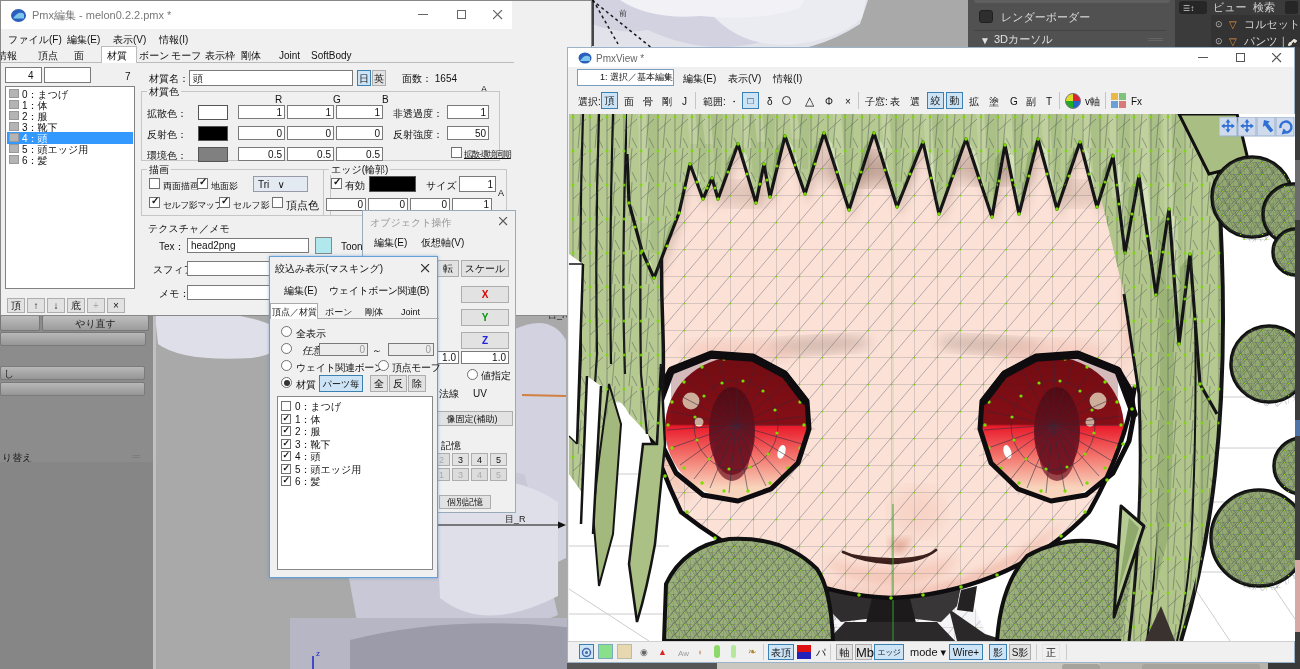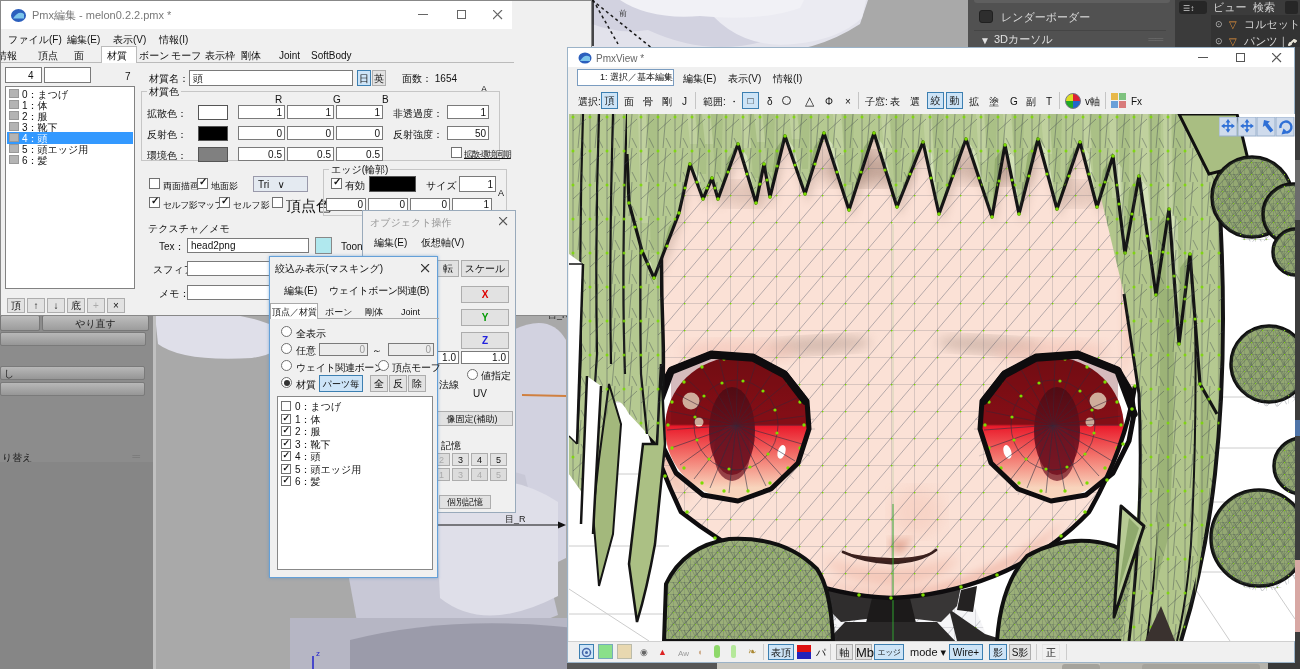--- a/index.html
+++ b/index.html
@@ -177,34 +177,37 @@
 <div class="field" style="left:335px;top:125px;width:47px;height:14px;line-height:13px;">0</div>
 <div class="lbl" style="left:392px;top:128px;">反射強度：</div>
 <div class="field" style="left:446px;top:125px;width:42px;height:14px;line-height:13px;">50</div>
 <div class="lbl" style="left:146px;top:149px;">環境色：</div>
 <div class="abs" style="left:197px;top:146px;width:30px;height:15px;border:1px solid #555;background:#808080;"></div>
 <div class="field" style="left:237px;top:146px;width:47px;height:14px;line-height:13px;">0.5</div>
 <div class="field" style="left:286px;top:146px;width:47px;height:14px;line-height:13px;">0.5</div>
 <div class="field" style="left:335px;top:146px;width:47px;height:14px;line-height:13px;">0.5</div>
 <div class="cb" style="left:450px;top:146px;"></div>
 <div class="lbl" style="left:463px;top:148px;text-decoration:underline;letter-spacing:-1px;font-size:8.5px;">拡散-環境同期</div>
+<div class="grp" style="left:140px;top:168px;width:190px;height:47px;">
+      <div class="grplabel">描画</div>
+    </div>
 <div class="cb" style="left:148px;top:177px;"></div>
     <div class="lbl" style="left:162px;top:180px;font-size:9px;">両面描画</div>
 <div class="cb" style="left:196px;top:177px;"></div>
     <div class="check" style="left:198px;top:176px;">✓</div>
     <div class="lbl" style="left:210px;top:180px;font-size:9px;">地面影</div>
 <div class="abs" style="left:252px;top:175px;width:55px;height:16px;background:#e4eaf1;border:1px solid #99a;font-size:10px;line-height:15px;color:#111;padding-left:4px;">Tri&nbsp;&nbsp;&nbsp;∨</div>
 <div class="cb" style="left:148px;top:196px;"></div>
     <div class="check" style="left:150px;top:195px;">✓</div>
     <div class="lbl" style="left:162px;top:199px;font-size:9px;letter-spacing:-0.6px;">セルフ影マップ</div>
 <div class="cb" style="left:218px;top:196px;"></div>
     <div class="check" style="left:220px;top:195px;">✓</div>
     <div class="lbl" style="left:232px;top:199px;font-size:9px;">セルフ影</div>
 <div class="cb" style="left:271px;top:196px;"></div>
-    <div class="lbl" style="left:285px;top:199px;font-size:15px;">頂点色</div>
+    <div class="lbl" style="left:285px;top:199px;font-size:11px;">頂点色</div>
 <div class="grp" style="left:322px;top:168px;width:184px;height:47px;">
       <div class="grplabel">エッジ(輪郭)</div>
     </div>
 <div class="cb" style="left:330px;top:177px;"></div>
     <div class="check" style="left:332px;top:176px;">✓</div>
     <div class="lbl" style="left:344px;top:179px;">有効</div>
 <div class="abs" style="left:368px;top:175px;width:47px;height:16px;border:1px solid #555;background:#000;"></div>
 <div class="lbl" style="left:425px;top:179px;">サイズ：</div>
 <div class="field" style="left:458px;top:175px;width:37px;height:16px;line-height:15px;">1</div>
 <div class="lbl" style="left:497px;top:187px;font-size:9px;">A</div>
@@ -231,21 +234,21 @@
     <div class="lbl" style="left:58px;top:26px;">仮想軸(V)</div>
 <div class="btn" style="left:74px;top:49px;width:22px;height:17px;line-height:16px;">転</div>
 <div class="btn" style="left:98px;top:49px;width:48px;height:17px;line-height:16px;">スケール</div>
 <div class="btn" style="left:98px;top:75px;width:48px;height:17px;line-height:16px;color:#dd0000;font-weight:bold;">X</div>
 <div class="btn" style="left:98px;top:98px;width:48px;height:17px;line-height:16px;color:#009900;font-weight:bold;">Y</div>
 <div class="btn" style="left:98px;top:121px;width:48px;height:17px;line-height:16px;color:#2222dd;font-weight:bold;">Z</div>
 <div class="field" style="left:72px;top:140px;width:24px;height:13px;line-height:12px;">1.0</div>
 <div class="field" style="left:98px;top:140px;width:48px;height:13px;line-height:12px;">1.0</div>
 <div class="radio" style="left:104px;top:158px;"></div>
     <div class="lbl" style="left:118px;top:159px;">値指定</div>
-<div class="lbl" style="left:76px;top:168px;">法線</div>
+<div class="lbl" style="left:76px;top:177px;">法線</div>
     <div class="lbl" style="left:110px;top:177px;">UV</div>
 <div class="btn" style="left:68px;top:200px;width:82px;height:15px;line-height:14px;font-size:9px;">像固定(補助)</div>
 <div class="lbl" style="left:78px;top:229px;">記憶</div>
 <div class="btn" style="left:70px;top:242px;width:17px;height:13px;line-height:12px;font-size:9px;color:#aaa;background:#dcdcdc;">2</div>
 <div class="btn" style="left:89px;top:242px;width:17px;height:13px;line-height:12px;font-size:9px;">3</div>
 <div class="btn" style="left:108px;top:242px;width:17px;height:13px;line-height:12px;font-size:9px;">4</div>
 <div class="btn" style="left:127px;top:242px;width:17px;height:13px;line-height:12px;font-size:9px;">5</div>
 <div class="btn" style="left:70px;top:257px;width:17px;height:13px;line-height:12px;font-size:9px;color:#aaa;background:#dcdcdc;">1</div>
 <div class="btn" style="left:89px;top:257px;width:17px;height:13px;line-height:12px;font-size:9px;color:#aaa;background:#dcdcdc;">3</div>
 <div class="btn" style="left:108px;top:257px;width:17px;height:13px;line-height:12px;font-size:9px;color:#aaa;background:#dcdcdc;">4</div>
@@ -261,21 +264,21 @@
     <div class="lbl" style="left:59px;top:28px;letter-spacing:-0.4px;">ウェイトボーン関連(B)</div>
 <div class="abs" style="left:0px;top:46px;width:48px;height:16px;background:#fff;border:1px solid #aaa;border-bottom:none;"></div>
 <div class="lbl" style="left:2px;top:50px;font-size:9px;">頂点／材質</div>
 <div class="lbl" style="left:55px;top:50px;font-size:9px;">ボーン</div>
 <div class="lbl" style="left:95px;top:50px;font-size:9px;">剛体</div>
 <div class="lbl" style="left:131px;top:50px;font-size:9px;">Joint</div>
 <div class="abs" style="left:48px;top:61px;width:121px;height:1px;background:#aaa;"></div>
 <div class="radio" style="left:11px;top:69px;"></div>
     <div class="lbl" style="left:26px;top:71px;">全表示</div>
 <div class="radio" style="left:11px;top:86px;"></div>
-    <div class="lbl" style="left:26px;top:88px;">任意</div>
+    <div class="lbl" style="left:32px;top:88px;font-style:italic;">任意</div>
 <div class="field" style="left:49px;top:86px;width:49px;height:13px;background:#ececec;color:#999;line-height:12px;">0</div>
 <div class="lbl" style="left:102px;top:88px;">～</div>
 <div class="field" style="left:118px;top:86px;width:46px;height:13px;background:#ececec;color:#999;line-height:12px;">0</div>
 <div class="radio" style="left:11px;top:103px;"></div>
     <div class="lbl" style="left:26px;top:105px;letter-spacing:-0.4px;">ウェイト関連ボーン</div>
 <div class="radio" style="left:108px;top:103px;"></div>
     <div class="lbl" style="left:122px;top:105px;letter-spacing:-0.4px;">頂点モーフ</div>
 <div class="radio" style="left:11px;top:120px;"></div>
     <div class="abs" style="left:14px;top:123px;width:6px;height:6px;border-radius:50%;background:#333;"></div>
 <div class="lbl" style="left:26px;top:122px;">材質</div>

